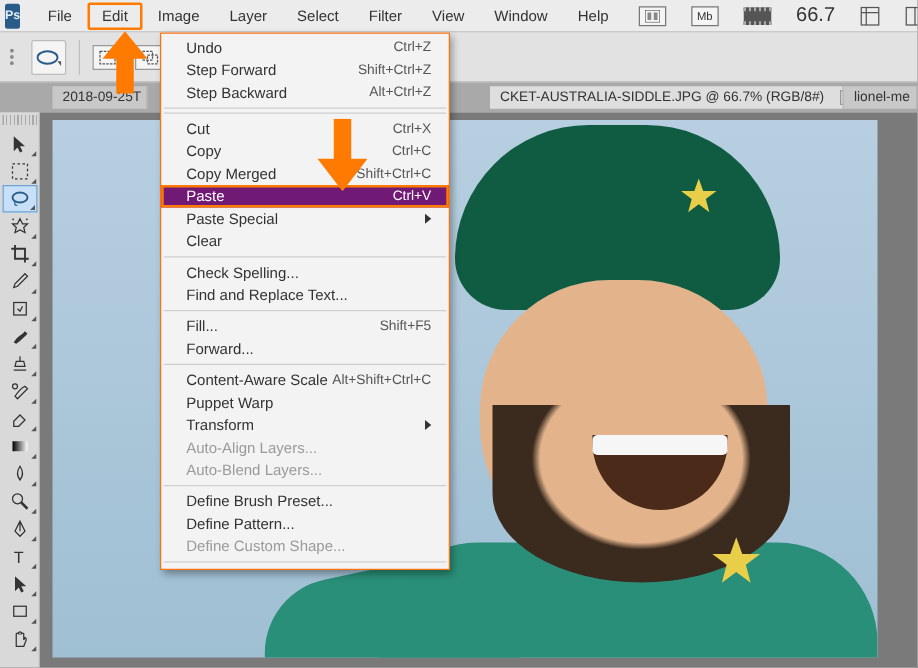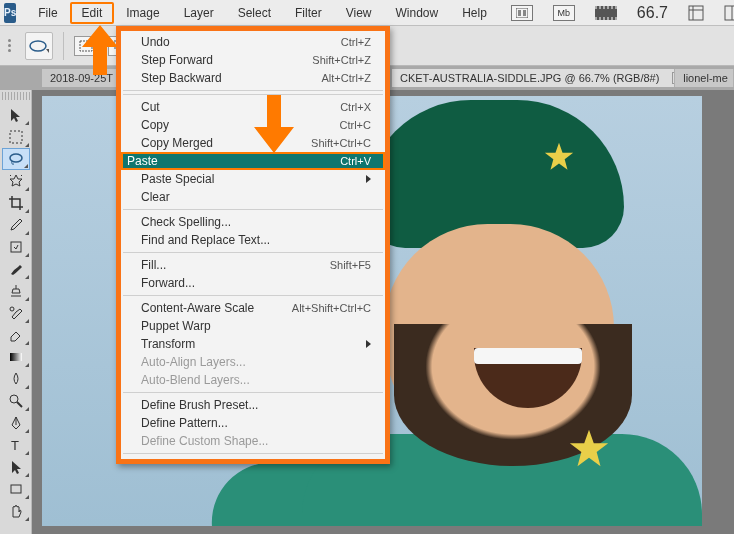--- a/index.html
+++ b/index.html
@@ -234,24 +234,24 @@
   top: 358px; left: 170px;
   width: 200px; height: 130px;
   background: #2a8f78;
   border-radius: 60px 20px 0 0;
   transform: rotate(-12deg);
 }
 
 
 .dropdown {
   position: absolute;
-  top: 26px; left: 116px;
-  width: 274px;
+  top: 26px; left: 128px;
+  width: 232px;
   background: #f3f3f3;
-  border: 5px solid #f97316;
+  border: 1px solid #f97316;
   box-shadow: 2px 3px 6px rgba(0,0,0,0.35);
   z-index: 100;
   padding: 2px 0;
 }
 .dd-item {
   display: flex;
   padding: 2px 14px 2px 20px;
   font-size: 12px;
   cursor: default;
   align-items: center;
@@ -262,24 +262,24 @@
 .dd-item .submenu-arrow {
   width: 0; height: 0;
   border-top: 4px solid transparent;
   border-bottom: 4px solid transparent;
   border-left: 5px solid #333;
   margin-left: 8px;
 }
 .dd-item.disabled { color: #9a9a9a; }
 .dd-item.disabled .shortcut { color: #b0b0b0; }
 .dd-item.highlight {
-  background: #0f766e;
+  background: #701a75;
   color: #fff;
   border: 2px solid #ff7a00;
-  padding: 0 12px 0 4px;
+  padding: 0 12px 0 18px;
   height: 18px;
 }
 .dd-item.highlight .shortcut { color: #fff; }
 .dd-sep {
   height: 1px; background: #cfcfcf; margin: 3px 2px;
 }
 
 
 .anno-arrow-up {
   position: absolute;

